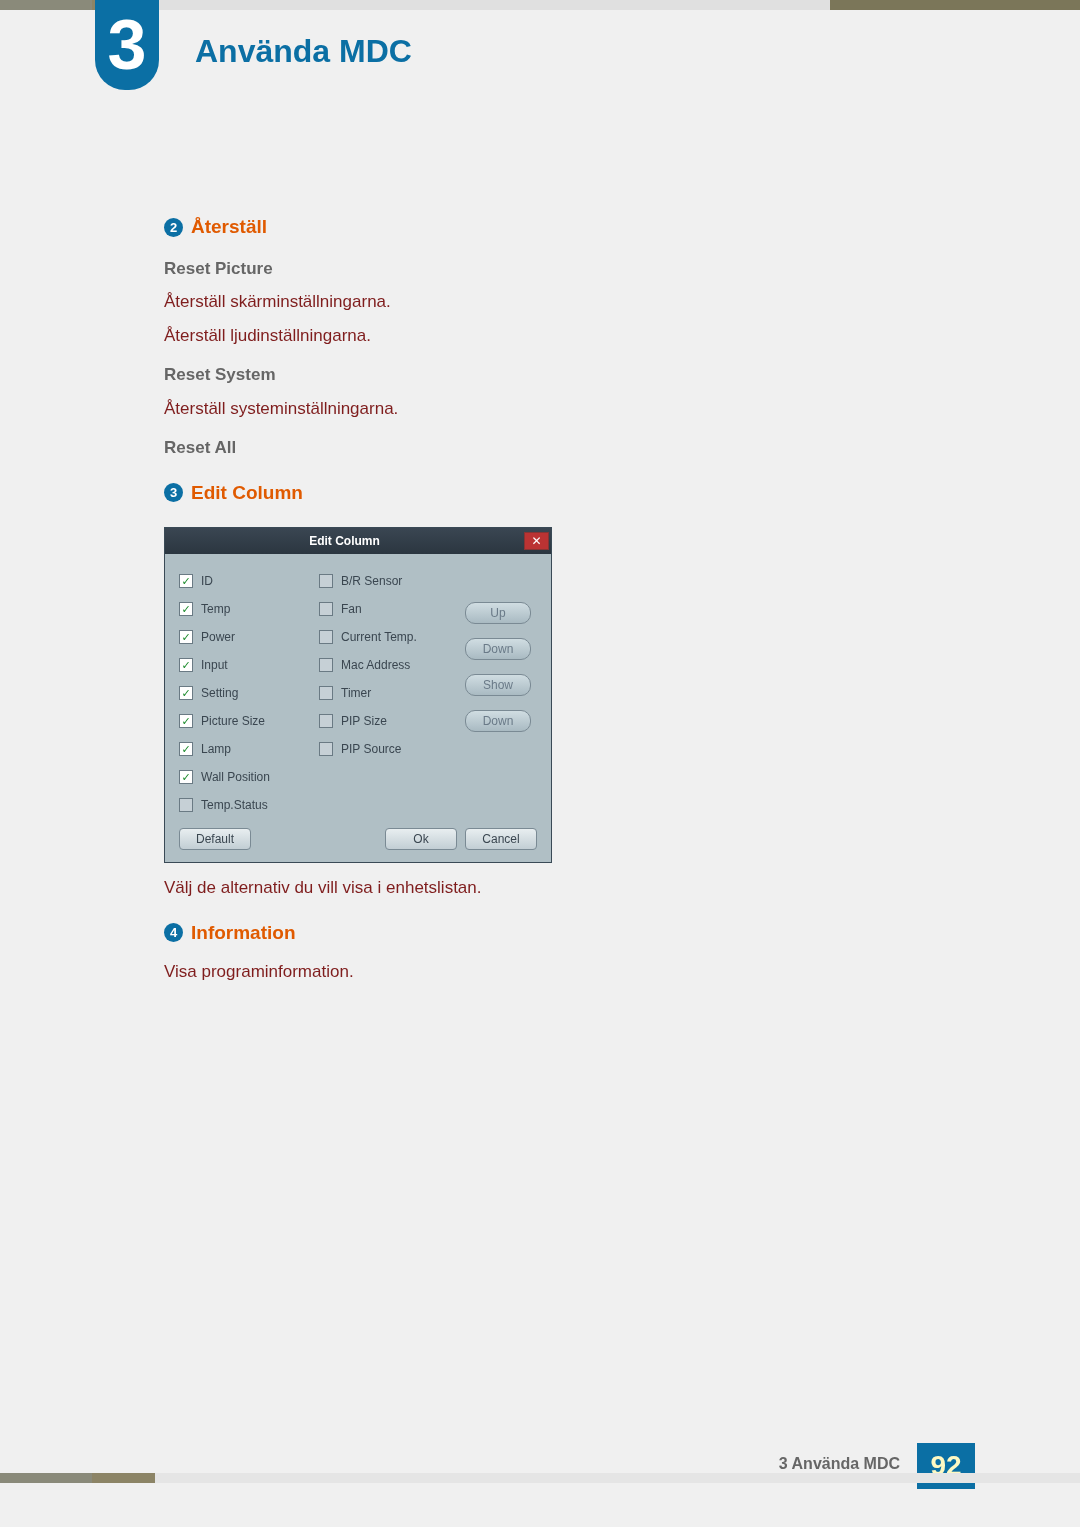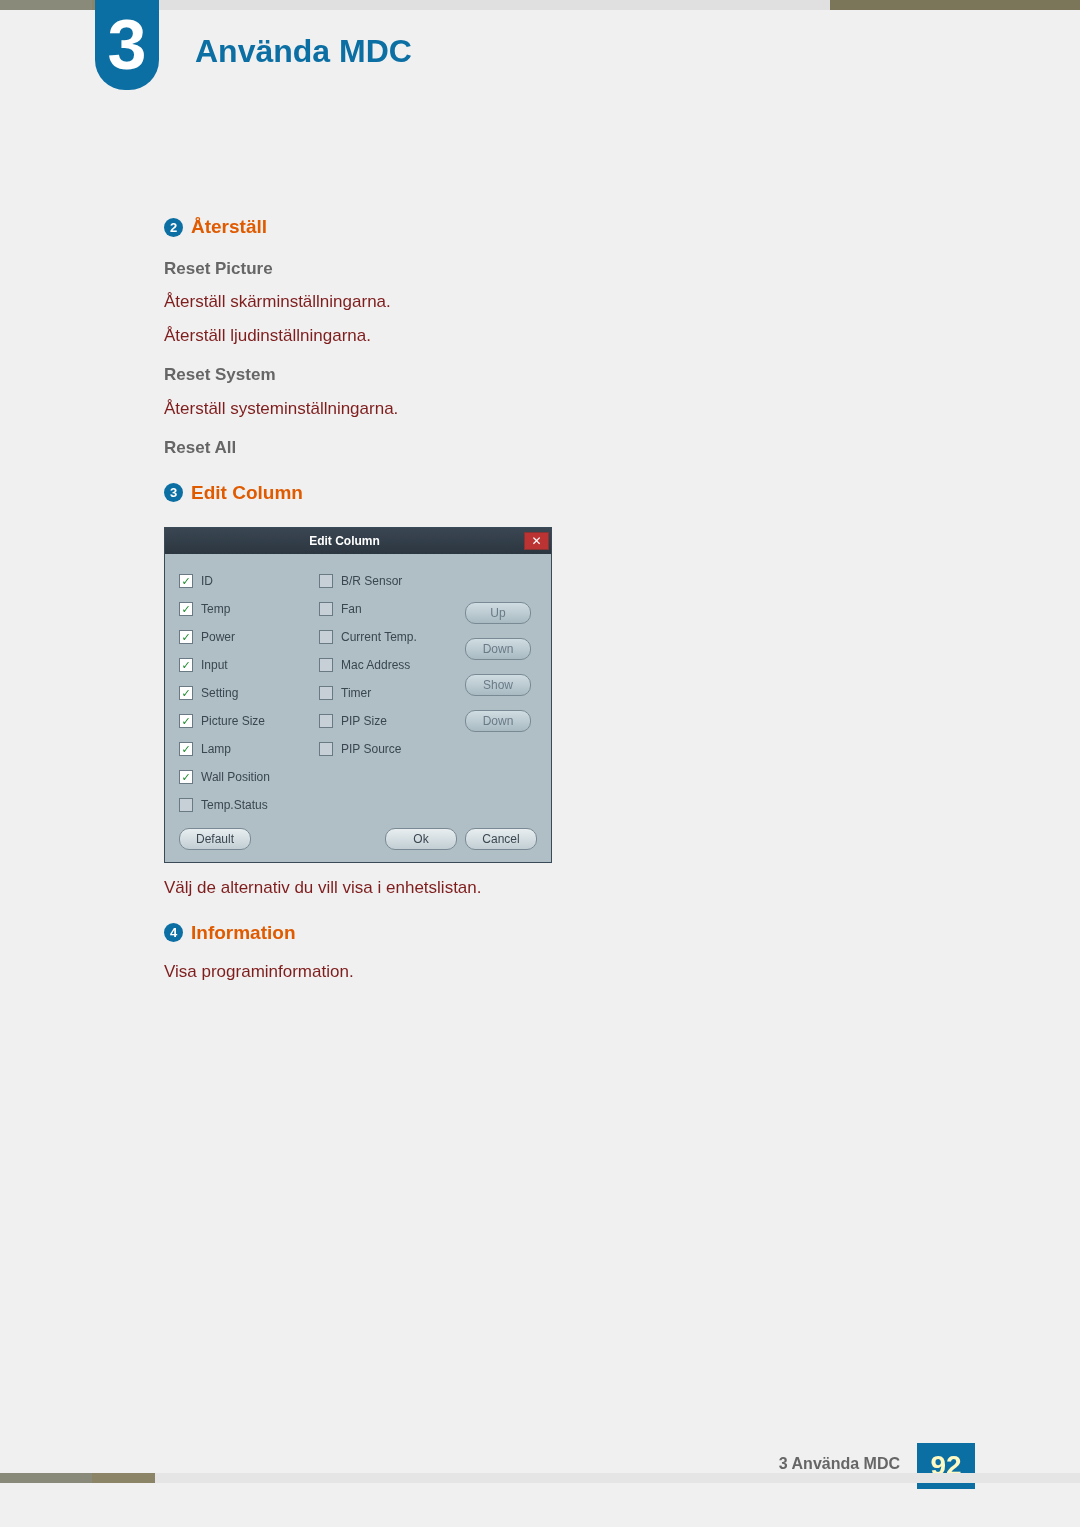--- a/index.html
+++ b/index.html
@@ -27,21 +27,21 @@
 .col { display: flex; flex-direction: column; gap: 10px; }
 .col.c1 { width: 130px; }
 .col.c2 { width: 130px; }
 .col.c3 { flex: 1; display: flex; flex-direction: column; align-items: center; gap: 14px; padding-top: 30px; }
 .chk-item { display: flex; align-items: center; gap: 8px; color: #3a4650; font-size: 12px; }
 .chk { width: 14px; height: 14px; background: #fff; border: 1px solid #6a7a84; display: flex; align-items: center; justify-content: center; font-size: 11px; color: #1a8a2a; cursor: pointer; }
 .chk.unchecked { background: #c6d0d6; color: transparent; }
 .side-btn { width: 66px; height: 22px; background: linear-gradient(#d0dde2,#a9bac2); border: 1px solid #7a8a94; color: #6a7a88; font-size: 12px; border-radius: 10px; cursor: pointer; display: flex; align-items: center; justify-content: center; }
 .dialog-footer { display: flex; justify-content: space-between; padding: 14px 0 2px; }
 .foot-right { display: flex; gap: 8px; }
-.fbtn { width: 72px; height: 22px; background: linear-gradient(#e8eef0,#c2ced4); border: 1px solid #7a8a94; color: #3a4650; font-size: 12px; border-radius: 10px; cursor: pointer; display: flex; align-items: center; justify-content: center; }
+.fbtn { width: 72px; height: 22px; background: linear-gradient(#e8eef0,#c2ced4); border: 1px solid #7a8a94; color: #3a4650; font-size: 12px; border-radius: 4px; cursor: pointer; display: flex; align-items: center; justify-content: center; }
 .page-footer { position: absolute; bottom: 44px; left: 0; right: 0; height: 10px; display: flex; }
 .pf-1 { width: 92px; background: #8a8a7a; }
 .pf-2 { width: 63px; background: #8c8466; }
 .pf-3 { flex: 1; background: #e5e5e5; }
 .foot-label { position: absolute; right: 180px; bottom: 54px; color: #666; font-size: 16px; font-weight: bold; }
 .page-box { position: absolute; right: 105px; bottom: 38px; width: 58px; height: 46px; background: #0b6fa4; color: #fef9c3; font-size: 28px; font-weight: bold; display: flex; align-items: center; justify-content: center; }
 </style>
 </head>
 <body>
 

